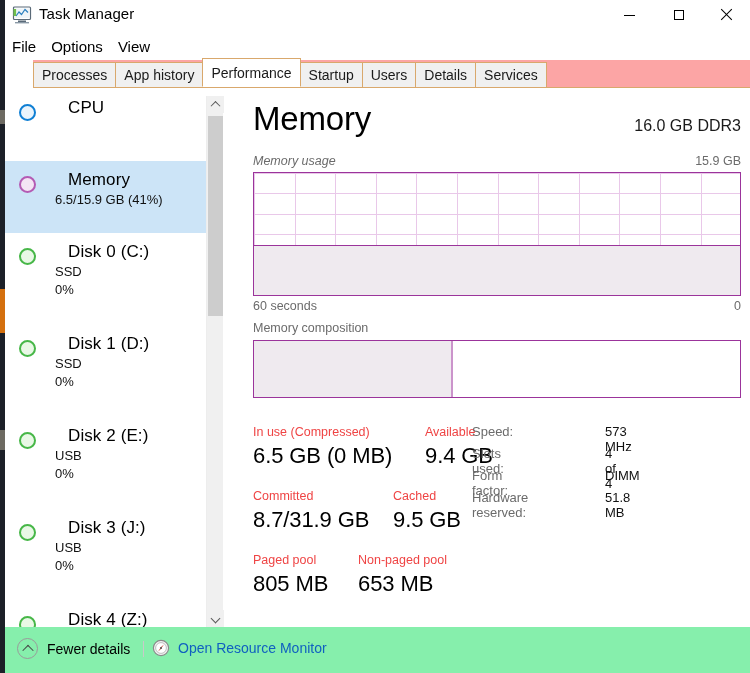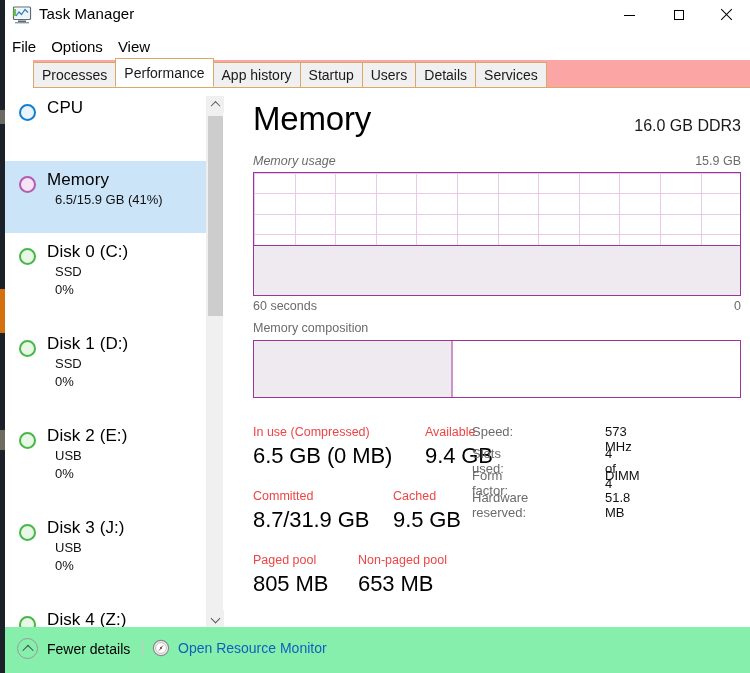--- a/index.html
+++ b/index.html
@@ -84,21 +84,21 @@
   .res-item {
     position: relative; height: 72px; padding: 8px 0 0 14px; cursor: default;
   }
   .res-item.tall { height: 92px; }
   .res-item.selected { background: #cce4f7; }
   .res-dot {
     position: absolute; left: 14px; top: 15px;
     width: 17px; height: 17px; border-radius: 50%;
     box-sizing: border-box;
   }
-  .res-name { margin-left: 28px; font-size: 17px; color: #000; line-height: 22px; letter-spacing: .1px; }
+  .res-name { margin-left: 49px; font-size: 17px; color: #000; line-height: 22px; letter-spacing: .1px; }
   .res-sub  { margin-left: 36px; font-size: 13px; color: #111; line-height: 18px; }
 
   
   .sbar {
     position: absolute; left: 206px; top: 96px; width: 17px; height: 531px;
     background: #f0f0f0; border-left: 1px solid #ededed;
   }
   .sb-btn {
     position: absolute; left: 0; width: 17px; height: 17px;
     display: flex; align-items: center; justify-content: center;
@@ -210,22 +210,22 @@
 
   <div class="menubar">
     <div class="menu-item">File</div>
     <div class="menu-item">Options</div>
     <div class="menu-item">View</div>
   </div>
 
   <div class="tabstrip">
     <div class="tabs">
       <div class="tab">Processes</div>
+      <div class="tab">App history</div>
       <div class="tab active">Performance</div>
-      <div class="tab">App history</div>
       <div class="tab">Startup</div>
       <div class="tab">Users</div>
       <div class="tab">Details</div>
       <div class="tab">Services</div>
     </div>
   </div>
 
   <div class="leftpanel">
 
     <div class="res-item">

